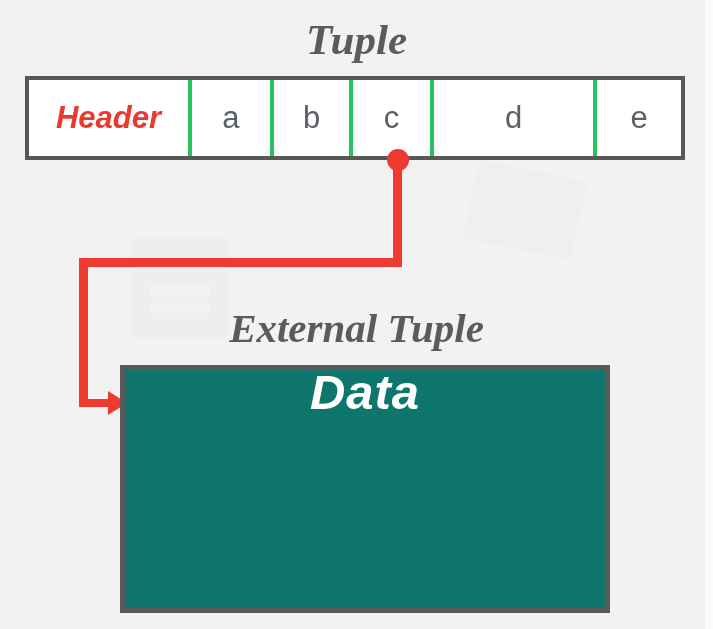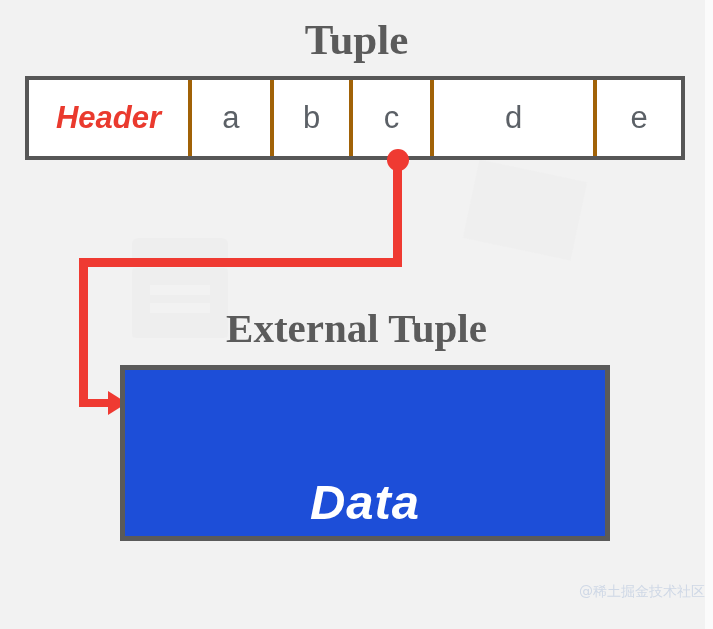--- a/index.html
+++ b/index.html
@@ -26,20 +26,21 @@
   #wm3 { left: 150px; top: 285px; width: 60px; height: 10px; background: #f2f2f2; }
   #wm4 { left: 150px; top: 303px; width: 60px; height: 10px; background: #f2f2f2; }
   #wm5 { left: 470px; top: 170px; width: 110px; height: 80px; background: #efefef; transform: rotate(12deg); }
 
   
   .title {
     position: absolute;
     color: #5b5b5b;
     font-family: "Liberation Serif", serif;
     font-weight: bold;
+    font-style: italic;
     white-space: nowrap;
     text-align: center;
   }
   #tuple-title {
     left: 0;
     top: 14px;
     width: 713px;
     font-size: 43px;
     line-height: 52px;
   }
@@ -62,21 +63,21 @@
     display: flex;
     border: 4px solid #575757;
     background: #ffffff;
   }
   .cell {
     box-sizing: border-box;
     display: flex;
     align-items: center;
     justify-content: center;
     background: #ffffff;
-    border-right: 4px solid #a16207;
+    border-right: 4px solid #22c55e;
     color: #5b6066;
     font-size: 31px;
     font-family: "Liberation Sans", sans-serif;
   }
   .cell:last-child { border-right: none; }
   .cell.header-cell {
     color: #ea3a2e;
     font-weight: bold;
     font-style: italic;
     font-size: 31px;
@@ -114,26 +115,26 @@
     border-bottom: 12px solid transparent;
     border-left: 19px solid #ef3a32;
   }
 
   
   #data-box {
     position: absolute;
     left: 120px;
     top: 365px;
     width: 490px;
-    height: 176px;
+    height: 248px;
     box-sizing: border-box;
     border: 5px solid #5a5a5a;
-    background: #1d4ed8;
+    background: #0f766e;
     display: flex;
-    align-items: flex-end;
+    align-items: flex-start;
     justify-content: center;
   }
   #data-label {
     color: #ffffff;
     font-family: "Liberation Sans", sans-serif;
     font-weight: bold;
     font-style: italic;
     font-size: 49px;
     letter-spacing: 1px;
     transform: translateY(-6px);
@@ -190,16 +191,15 @@
   <div class="red-seg" id="seg-v2"></div>
   <div class="red-seg" id="seg-h2"></div>
   <div id="arrow-head"></div>
 
   <div class="title" id="extfile-title">External Tuple</div>
 
   <div id="data-box">
     <span id="data-label">Data</span>
   </div>
 
-  <div id="watermark">@稀土掘金技术社区</div>
 
   <div id="page-edge"></div>
 </div>
 
 </body></html>

